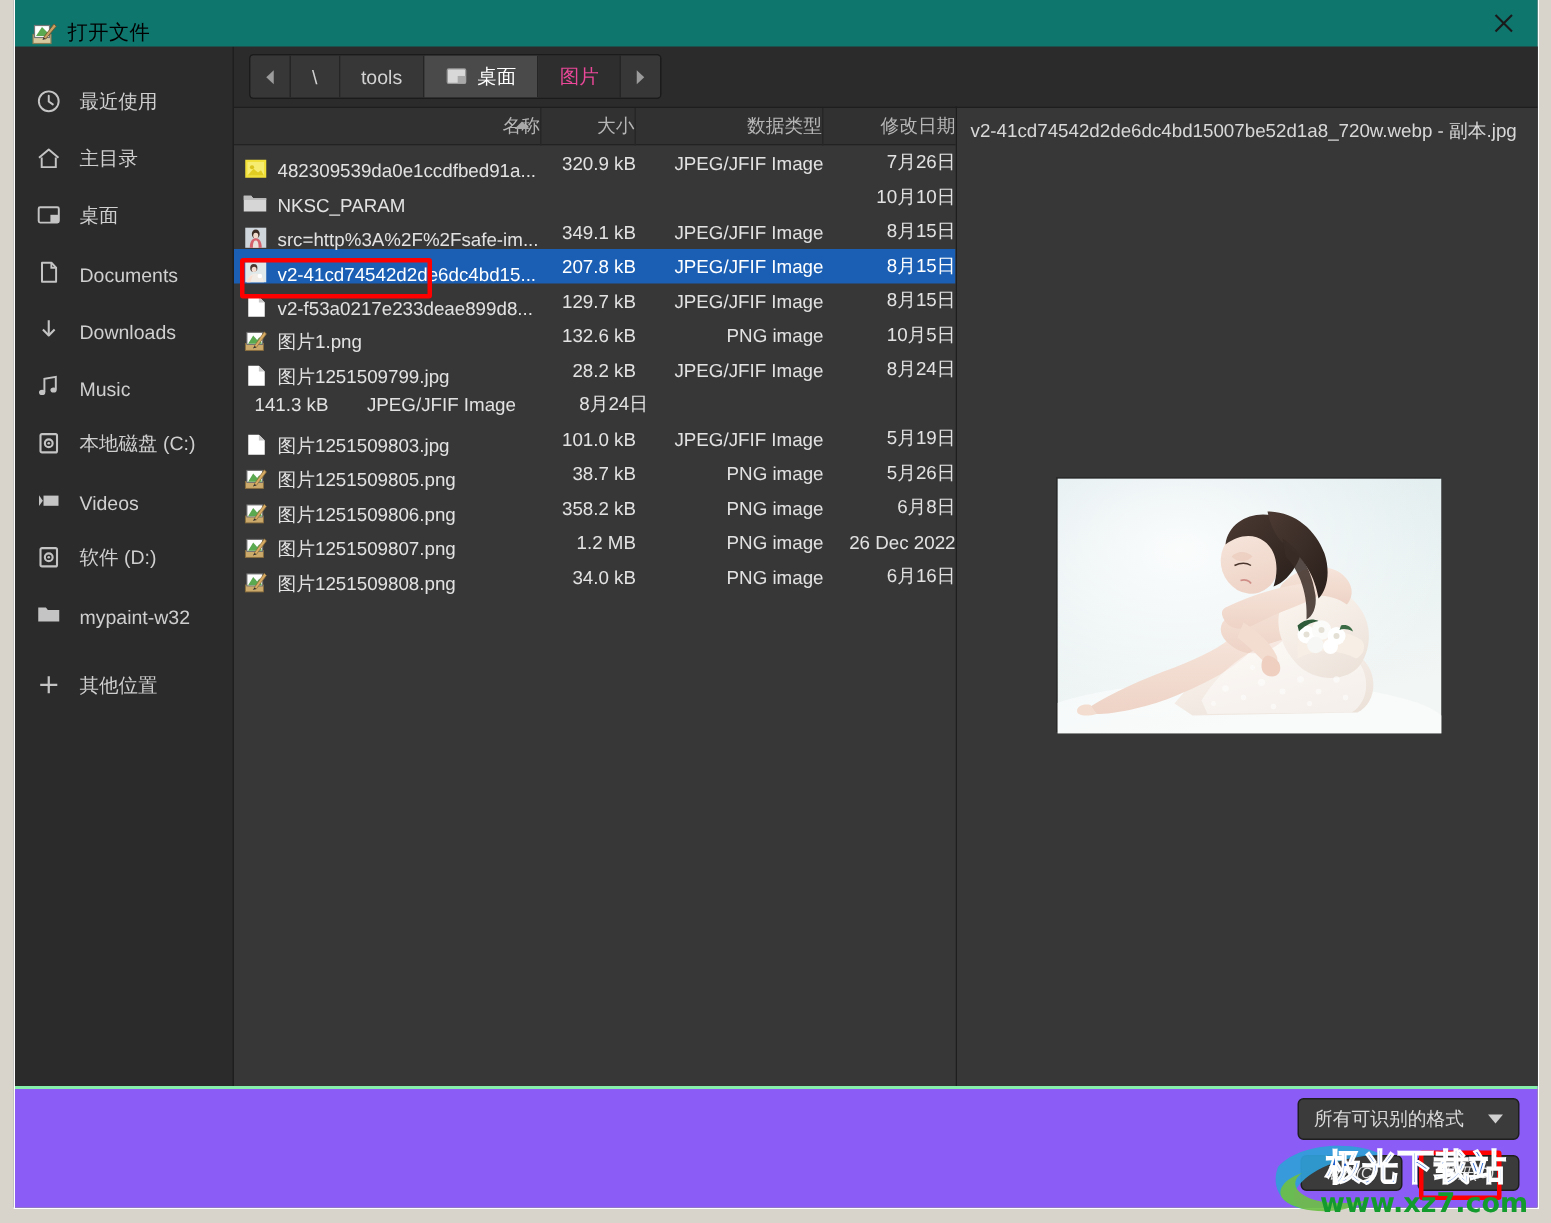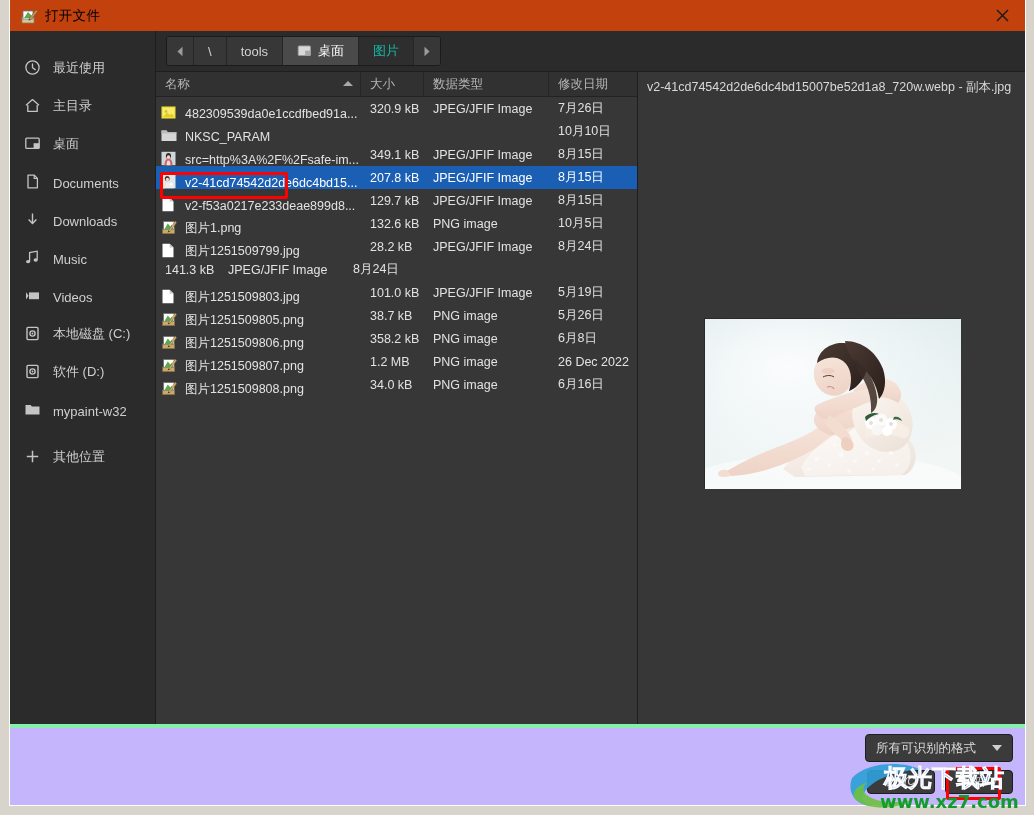--- a/index.html
+++ b/index.html
@@ -20,23 +20,23 @@
     border: 1px solid #ffffff;
     border-top: none;
     display: flex;
     flex-direction: column;
   }
 
   
   #titlebar {
     height: 31px;
     min-height: 31px;
-    background: #c2410c;
-    display: flex;
-    align-items: center;
+    background: #0f766e;
+    display: flex;
+    align-items: flex-end;
     padding-left: 10px;
     position: relative;
   }
   #title-icon {
     width: 18px; height: 18px;
     margin-right: 7px;
     position: relative;
     flex: none;
   }
   #title-text {
@@ -122,37 +122,38 @@
     font-size: 13px;
     color: #d2d2d2;
     border-right: 1px solid #252525;
     background: #373737;
     cursor: default;
     white-space: nowrap;
   }
   .crumb:last-child { border-right: none; }
   .crumb.arrow { padding: 0 9px; color: #8b8b8b; }
   .crumb.active { background: #4a4a4a; color: #ffffff; }
-  .crumb.current { background: #2e2e2e; color: #14b8a6; }
+  .crumb.current { background: #2e2e2e; color: #ec4899; }
   .crumb .cicon { margin-right: 6px; display: flex; }
 
   
   #panes {
     flex: 1;
     display: flex;
     min-height: 0;
   }
   #filepane {
     width: 482px;
     min-width: 482px;
     display: flex;
     flex-direction: column;
     background: #373737;
     border-right: 1px solid #1e1e1e;
     border-top: 1px solid #1e1e1e;
+    text-align: right;
   }
   #colhead {
     display: flex;
     height: 25px;
     min-height: 25px;
     background: #313131;
     border-bottom: 1px solid #222;
     align-items: center;
     font-size: 12.5px;
     color: #b6b6b6;
@@ -231,22 +232,22 @@
     width: 256px;
     height: 170px;
     border: 1px solid #2a2a2a;
   }
   #prevsvg { display: block; width: 256px; height: 170px; }
 
   
   #footer {
     height: 81px;
     min-height: 81px;
-    background: #c4b5fd;
-    border-top: 4px solid #86efac;
+    background: #8b5cf6;
+    border-top: 2px solid #86efac;
     position: relative;
   }
   #filterwrap {
     position: absolute;
     right: 12px; top: 6px;
   }
   #filter {
     height: 28px;
     min-width: 145px;
     background: #3b3b3b;
@@ -394,36 +395,36 @@
               <ellipse cx="11.7" cy="11" rx="2.1" ry="1.7" fill="#c4c4c4"></ellipse>
             </svg>
         </span>
         <span>Music</span>
       </div>
 
 
       <div class="side-item">
         <span class="side-icon">
           <svg width="17" height="17" viewBox="0 0 17 17">
-              <rect x="5" y="5.4" width="10" height="6.8" fill="#c4c4c4"></rect>
-              <path d="M2 5.2 L4.6 8.8 L2 12.4 Z" fill="#c4c4c4"></path>
-            </svg>
-        </span>
-        <span>Videos</span>
-      </div>
-
-      <div class="side-item">
-        <span class="side-icon">
-          <svg width="17" height="17" viewBox="0 0 17 17">
               <rect x="3" y="2.4" width="11" height="12.2" rx="1" fill="none" stroke="#c4c4c4" stroke-width="1.4"></rect>
               <circle cx="8.5" cy="8.5" r="2.6" fill="none" stroke="#c4c4c4" stroke-width="1.4"></circle>
               <circle cx="8.5" cy="8.5" r="0.9" fill="#c4c4c4"></circle>
             </svg>
         </span>
         <span>本地磁盘 (C:)</span>
+      </div>
+
+      <div class="side-item">
+        <span class="side-icon">
+          <svg width="17" height="17" viewBox="0 0 17 17">
+              <rect x="5" y="5.4" width="10" height="6.8" fill="#c4c4c4"></rect>
+              <path d="M2 5.2 L4.6 8.8 L2 12.4 Z" fill="#c4c4c4"></path>
+            </svg>
+        </span>
+        <span>Videos</span>
       </div>
 
       <div class="side-item">
         <span class="side-icon">
           <svg width="17" height="17" viewBox="0 0 17 17">
               <rect x="3" y="2.4" width="11" height="12.2" rx="1" fill="none" stroke="#c4c4c4" stroke-width="1.4"></rect>
               <circle cx="8.5" cy="8.5" r="2.6" fill="none" stroke="#c4c4c4" stroke-width="1.4"></circle>
               <circle cx="8.5" cy="8.5" r="0.9" fill="#c4c4c4"></circle>
             </svg>
         </span>

